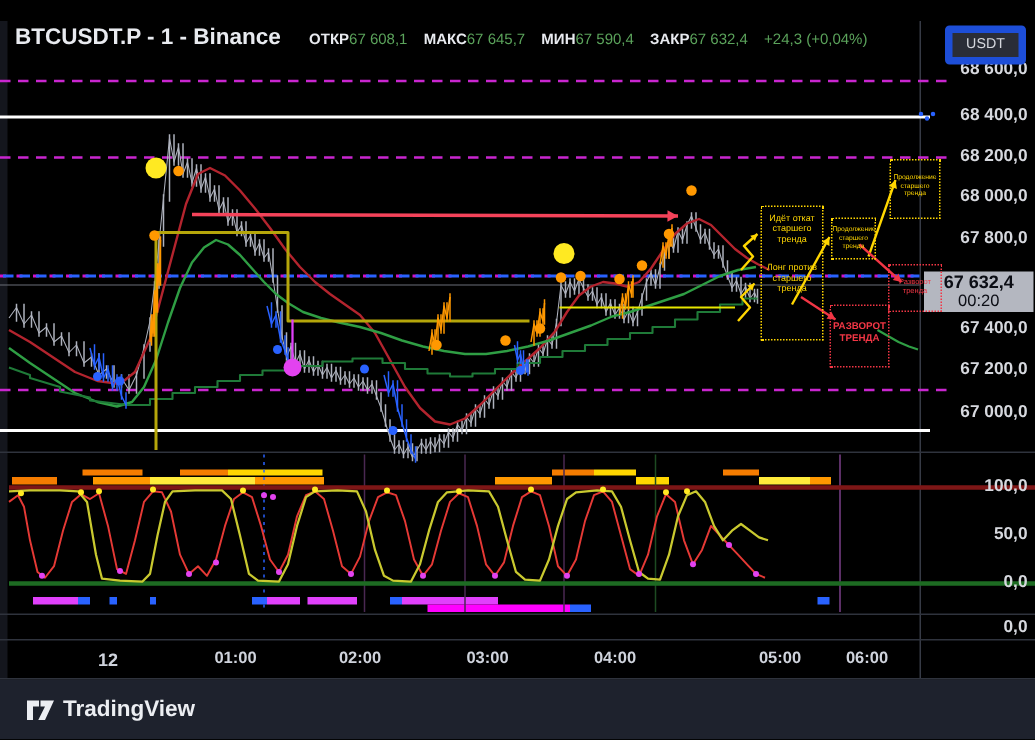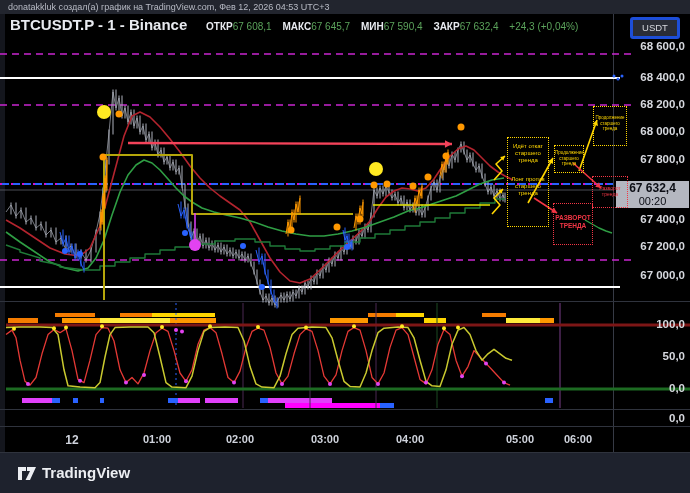--- a/index.html
+++ b/index.html
@@ -17,21 +17,21 @@
   #legend{position:absolute;left:10px;top:16px;height:14px;color:#e8eaef;font-size:10px;white-space:nowrap;z-index:6;}
   #legend .sym{font-weight:700;font-size:15px;margin-right:16px;}
   #legend .kv{margin-right:8px;}
   #legend .kv b{font-weight:700;color:#e8eaef;}
   #legend .kv i{font-style:normal;color:#5ba35b;}
   #legend .chg{color:#5ba35b;}
   
   #vborder{position:absolute;left:613px;top:14px;width:1px;height:438px;background:#363a45;z-index:2;}
   .hdiv{position:absolute;left:0;width:690px;height:1px;background:#2f333d;z-index:2;}
   #leftpad{position:absolute;left:0;top:14px;width:5px;height:438px;background:#14161d;}
-  #usdt-btn{position:absolute;left:630px;top:17px;width:44px;height:16px;background:#2a2d37;border:3px solid #1d4ed8;
+  #usdt-btn{position:absolute;left:630px;top:17px;width:44px;height:16px;background:#2a2d37;border:5px solid #1d4ed8;
     border-radius:3px;color:#d5d7dd;font-size:9.5px;line-height:16px;text-align:center;z-index:6;}
   #price-labels,#osc-labels{position:absolute;left:614px;top:0;width:76px;height:452px;z-index:5;}
   .axlabel{position:absolute;right:5px;color:#d6d8de;font-size:11.5px;font-weight:600;white-space:nowrap;}
   #last-badge{position:absolute;left:616px;top:181px;width:73px;height:27px;background:#b4b7c0;color:#0c0e15;
     text-align:center;z-index:6;}
   #last-badge .px{font-size:12px;font-weight:700;line-height:14px;}
   #last-badge .cd{font-size:11px;line-height:12px;}
   #time-axis{position:absolute;left:0;top:427px;width:690px;height:25px;z-index:5;}
   .tlabel{position:absolute;top:6px;width:60px;margin-left:-30px;text-align:center;color:#cfd3dc;font-size:11px;font-weight:700;}
   .tlabel.big{font-size:12px;font-weight:800;}
@@ -45,23 +45,20 @@
   #noteB{left:554px;top:145px;width:30px;height:28px;font-size:4.5px;line-height:5.5px;padding-top:4px;}
   #noteC{left:593px;top:106px;width:34px;height:40px;font-size:4.5px;line-height:5.5px;padding-top:8px;}
   #noteD{left:592px;top:176px;width:36px;height:32px;font-size:5px;line-height:6px;padding-top:8px;}
   #noteE{left:553px;top:203px;width:40px;height:42px;font-size:6.5px;line-height:8px;font-weight:700;padding-top:10px;}
   #chart-svg{position:absolute;left:0;top:0;z-index:3;}
 </style>
 </head>
 <body>
 
 <div id="app">
-  <div id="attribution">
-    <span>donatakkluk создал(а) график на TradingView.com, Фев 12, 2026 04:53 UTC+3</span>
-  </div>
 
   <div id="leftpad"></div>
   <div id="vborder"></div>
   <div class="hdiv" style="top:301px"></div>
   <div class="hdiv" style="top:409px"></div>
   <div class="hdiv" style="top:426px"></div>
   <div class="hdiv" style="top:452px"></div>
 
   <svg id="chart-svg" width="690" height="493">
       <line x1="0" y1="54" x2="634" y2="54" stroke="#c926cf" stroke-width="1.6" stroke-dasharray="7 5"></line>

